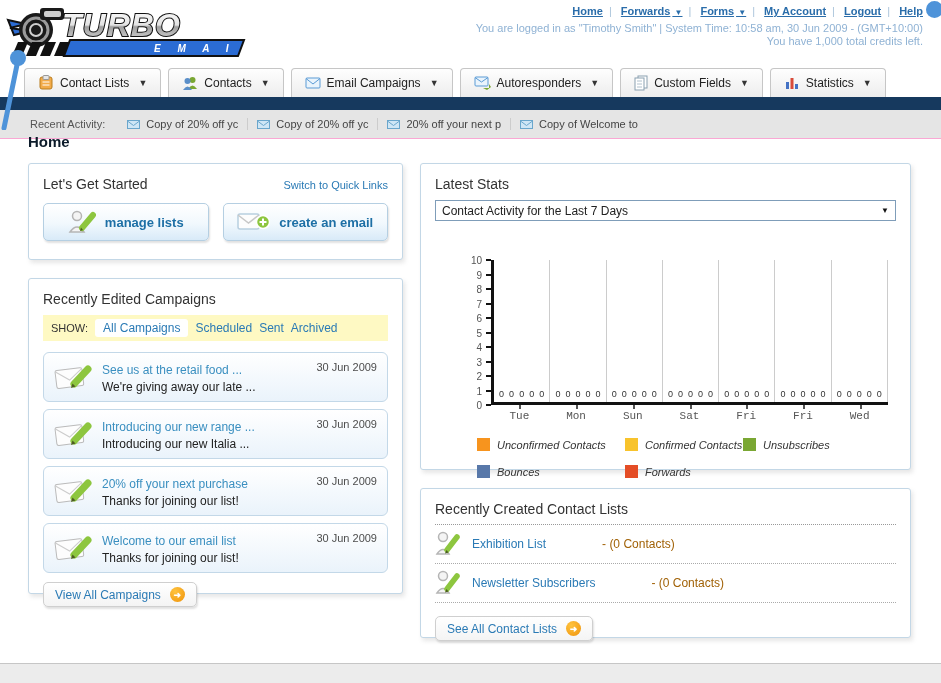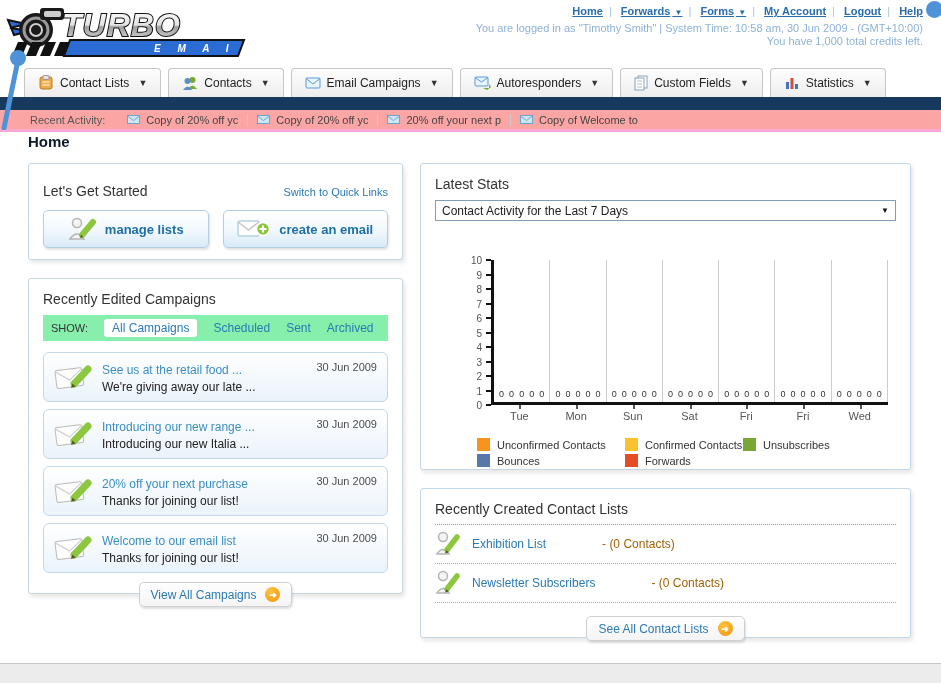--- a/index.html
+++ b/index.html
@@ -17,69 +17,69 @@
   .l1 { top:22px; } .l2 { top:35px; }
   .corner-dot { position:absolute; top:1px; left:926px; width:17px; height:17px; border-radius:50%; background:#4e93d9; }
 
   
   .tabbar { position:absolute; top:67px; left:0; width:941px; height:30px; display:flex; align-items:flex-end; padding-left:24px; gap:7px; background:#fff; }
   .tab { display:flex; align-items:center; gap:6px; height:29px; padding:0 13px; background:linear-gradient(#fefefe,#ededed); border:1px solid #c6c6c6; border-bottom:none; border-radius:4px 4px 0 0; font-size:12px; color:#222; cursor:pointer; white-space:nowrap; }
   .tab .dd { font-size:9px; color:#333; margin-left:3px; }
   .navybar { position:absolute; top:97px; left:0; width:941px; height:13px; background:#16395e; }
 
   
-  .activity { position:absolute; top:110px; left:0; width:941px; height:22px; background:#fca5a5; border-bottom:3px solid #f9a8d4; display:flex; align-items:center; padding-left:30px; font-size:11px; color:#555; }
+  .activity { position:absolute; top:110px; left:0; width:941px; height:29px; background:#e5e5e5; border-bottom:1px solid #f9a8d4; display:flex; align-items:center; padding-left:30px; font-size:11px; color:#555; }
   .activity .lbl { margin-right:22px; }
   .act-item { display:flex; align-items:center; gap:6px; color:#444; padding-right:9px; margin-right:9px; border-right:1px solid #ccc; max-width:128px; white-space:nowrap; overflow:hidden; cursor:pointer; }
   .act-item:last-child { border-right:none; }
 
   
   .pin { position:absolute; left:0; top:48px; }
 
   
   .page-title { position:absolute; left:28px; top:133px; font-size:15px; font-weight:bold; color:#0c1b2a; }
 
   
   .panel { position:absolute; background:#fff; border:1px solid #c3d7e6; border-radius:3px; box-shadow:2px 3px 4px rgba(120,120,120,0.18); }
   .panel-title { font-size:14px; color:#333; }
 
-  .p-getstarted { left:28px; top:163px; width:375px; height:97px; padding:19px 14px; }
+  .p-getstarted { left:28px; top:163px; width:375px; height:97px; padding:12px 14px; }
   .gs-head { display:flex; justify-content:space-between; align-items:baseline; }
   .gs-link { font-size:11px; color:#2a7ab5; cursor:pointer; }
   .gs-buttons { display:flex; gap:14px; margin-top:11px; }
   .gs-btn { flex:1; height:38px; display:flex; align-items:center; justify-content:center; gap:9px; background:linear-gradient(#ffffff,#f1f8fd 55%,#d8eaf8); border:1px solid #b5cfe2; border-radius:5px; box-shadow:1px 2px 2px rgba(0,0,0,0.12); font-size:13px; font-weight:bold; color:#1d6fa5; cursor:pointer; }
 
   .p-campaigns { left:28px; top:278px; width:375px; height:316px; padding:12px 14px; }
-  .filterbar { display:flex; align-items:center; gap:16px; background:#86efac; margin-top:8px; padding:4px 8px; font-size:11px; color:#333; }
+  .filterbar { display:flex; align-items:center; gap:7px; background:#fef9c3; margin-top:8px; padding:4px 8px; font-size:11px; color:#333; }
   .filterbar a { color:#2a7ab5; font-size:12px; cursor:pointer; }
   .filterbar a.active { background:#fff; padding:2px 8px; border-radius:3px; }
   .cards { margin-top:11px; }
   .card { position:relative; min-height:46px; margin-bottom:7px; padding:7px 10px 7px 58px; background:linear-gradient(#ffffff,#eaf3fb); border:1px solid #c3d8e8; border-radius:6px; cursor:pointer; }
   .card .cicon { position:absolute; left:10px; top:8px; }
   .card .ctitle { font-size:12px; color:#3a8fc0; text-decoration:none; }
   .card .cdate { position:absolute; right:10px; top:8px; font-size:11px; color:#4d4d4d; }
   .card .csub { font-size:12px; color:#222; margin-top:2px; }
-  .panel-btn-row { display:flex; justify-content:center; margin-top:9px; }
+  .panel-btn-row { display:flex; justify-content:flex-start; margin-top:9px; }
   .pill-btn { display:flex; align-items:center; gap:9px; padding:4px 11px; background:linear-gradient(#ffffff,#f4f4f4); border:1px solid #cfcfcf; border-radius:5px; box-shadow:1px 2px 2px rgba(0,0,0,0.12); font-size:12px; color:#2a7ab5; cursor:pointer; }
   .arrow-circle { display:inline-flex; align-items:center; justify-content:center; width:15px; height:15px; border-radius:50%; background:radial-gradient(circle at 35% 30%, #ffc33e, #ef930b); color:#fff; font-size:9px; font-weight:bold; }
 
   .p-stats { left:420px; top:163px; width:491px; height:307px; padding:12px 14px; }
   .stats-select { margin-top:8px; height:21px; border:1px solid #7f9db9; background:#fff; display:flex; align-items:center; justify-content:space-between; padding:0 6px; font-size:12px; color:#222; cursor:pointer; }
   .sel-arrow { font-size:8px; color:#111; }
   .chart-wrap { position:relative; margin:39px 8px 0 22px; }
   .chart-y { position:absolute; left:0; top:0; width:34px; height:145px; }
   .chart-y .yt { position:absolute; right:9px; transform:translateY(-50%); font-size:10px; color:#555; }
   .chart-y .ytick { position:absolute; right:0; width:5px; height:2px; background:#111; transform:translateY(-50%); }
   .chart-plot { margin-left:34px; height:145px; border-left:3px solid #111; border-bottom:3px solid #111; display:flex; }
   .chart-group { flex:1; position:relative; border-right:1px solid #ccc; }
   .chart-group .vals { position:absolute; bottom:3px; left:0; right:0; display:flex; justify-content:center; gap:5px; font-size:9px; color:#333; }
-  .chart-x { margin-left:34px; display:flex; }
+  .chart-x { margin-left:34px; display:flex;font-family:Liberation Mono, monospace; }
   .chart-x .xc { flex:1; text-align:center; font-size:11px; color:#555; padding-top:5px; position:relative; }
   .chart-x .xc::before { content:""; position:absolute; top:0; left:50%; width:2px; height:4px; background:#555; }
-  .legend { margin:16px 0 0 42px; display:grid; grid-template-columns:148px 118px auto; row-gap:3px; font-size:11px; color:#333; }
+  .legend { margin:16px 0 0 42px; display:grid; grid-template-columns:148px 118px auto; row-gap:14px; font-size:11px; color:#333;font-style:italic; }
   .legend .li { display:flex; align-items:center; gap:7px; }
   .legend .sw { width:13px; height:13px; }
 
   .p-lists { left:420px; top:488px; width:491px; height:150px; padding:12px 14px; }
   .p-lists .panel-title { padding-bottom:7px; border-bottom:1px dotted #999; }
   .list-item { display:flex; align-items:center; gap:12px; padding:6px 0; border-bottom:1px dotted #aaa; font-size:12px; }
   .list-item .lname { color:#2a7ab5; cursor:pointer; }
   .list-item .ldetail { color:#a16207;margin-left:44px; }
   .p-lists .panel-btn-row { margin-top:13px; }
 

